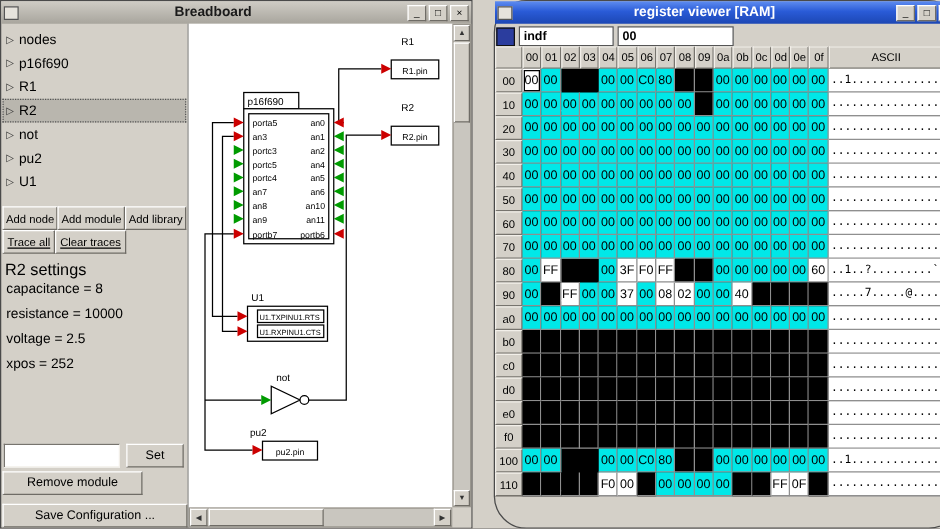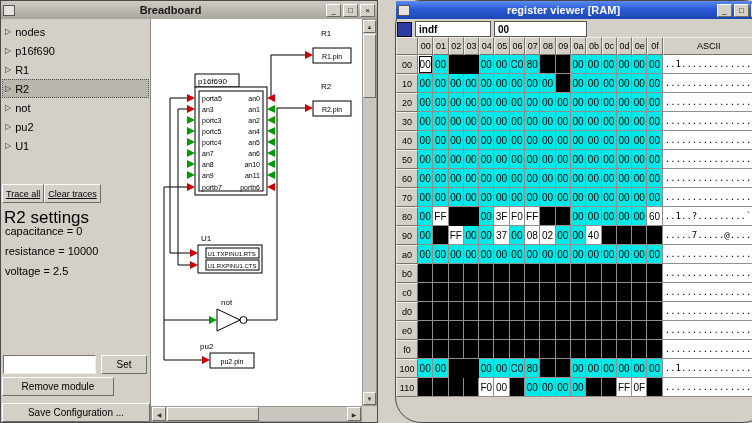--- a/index.html
+++ b/index.html
@@ -24,21 +24,21 @@
   #bb-tree { position:absolute; left:1px; top:3px; right:1px; height:140px; }
   .titem { height:19px; display:flex; align-items:center; gap:4px; font-size:11px; padding-left:3px; }
   .titem.sel { background:#b9b6ae; outline:1px dotted #555; outline-offset:-1px; }
   .tri { font-size:8px; color:#333; }
   .btnrow { position:absolute; left:1px; right:1px; display:flex; }
   #bb-btnrow1 { top:146px; height:19px; }
   #bb-btnrow2 { top:165px; height:19px;text-decoration:underline; }
   .pbtn { background:#d4d0c8; border:1px solid; border-color:#fff #6f6c66 #6f6c66 #fff;
           font-family:inherit; font-size:9px; padding:0 3px; height:100%; white-space:nowrap; }
   #bb-btnrow1 .pbtn { flex:1 1 auto; min-width:0; padding:0 1px; overflow:hidden; }
-  #bb-settings-title { position:absolute; left:3px; top:189px; font-size:17px; }
+  #bb-settings-title { position:absolute; left:3px; top:189px; font-size:13px; }
   #bb-settings { position:absolute; left:4px; top:206px; right:2px; }
   .setline { height:20px; font-size:11px; }
   #bb-setrow { position:absolute; left:2px; top:336px; width:146px; display:flex; gap:5px; }
   #bb-attr-input { width:93px; height:19px; background:#fff; border:1px solid; border-color:#77746e #f2efe9 #f2efe9 #77746e;
                    font-family:inherit; font-size:10px; padding:0 2px; }
   #bb-set-btn { width:46px; height:19px; font-size:10px; }
   #bb-remove-btn { position:absolute; left:1px; top:358px; width:112px; height:19px; font-size:10px; }
   #bb-save-btn   { position:absolute; left:1px; top:384px; width:148px; height:19px; font-size:10px; }
 
   
@@ -128,29 +128,35 @@
           </div>
           <div class="titem">
             <span class="tri">▷</span>
             <span>pu2</span>
           </div>
           <div class="titem">
             <span class="tri">▷</span>
             <span>U1</span>
           </div>
         </div>
+      <div class="btnrow" id="bb-btnrow1">
+          <button class="pbtn">Add node</button>
+          <button class="pbtn">Add module</button>
+          <button class="pbtn">Add library</button>
+        </div>
       <div class="btnrow" id="bb-btnrow2">
           <button class="pbtn">Trace all</button>
           <button class="pbtn">Clear traces</button>
         </div>
       <div id="bb-settings-title">R2 settings</div>
       <div id="bb-settings">
-          <div class="setline">capacitance = 0</div>
+          <div class="setline">capacitance = 8</div>
           <div class="setline">resistance = 10000</div>
           <div class="setline">voltage = 2.5</div>
+          <div class="setline">xpos = 252</div>
         </div>
       <div id="bb-setrow">
         <input id="bb-attr-input" value="" style="">
         <button class="pbtn" id="bb-set-btn">Set</button>
       </div>
       <button class="pbtn" id="bb-save-btn">Save Configuration ...</button>
       <button class="pbtn" id="bb-remove-btn">Remove module</button>
     </div>
 
     <div id="bb-canvas">

